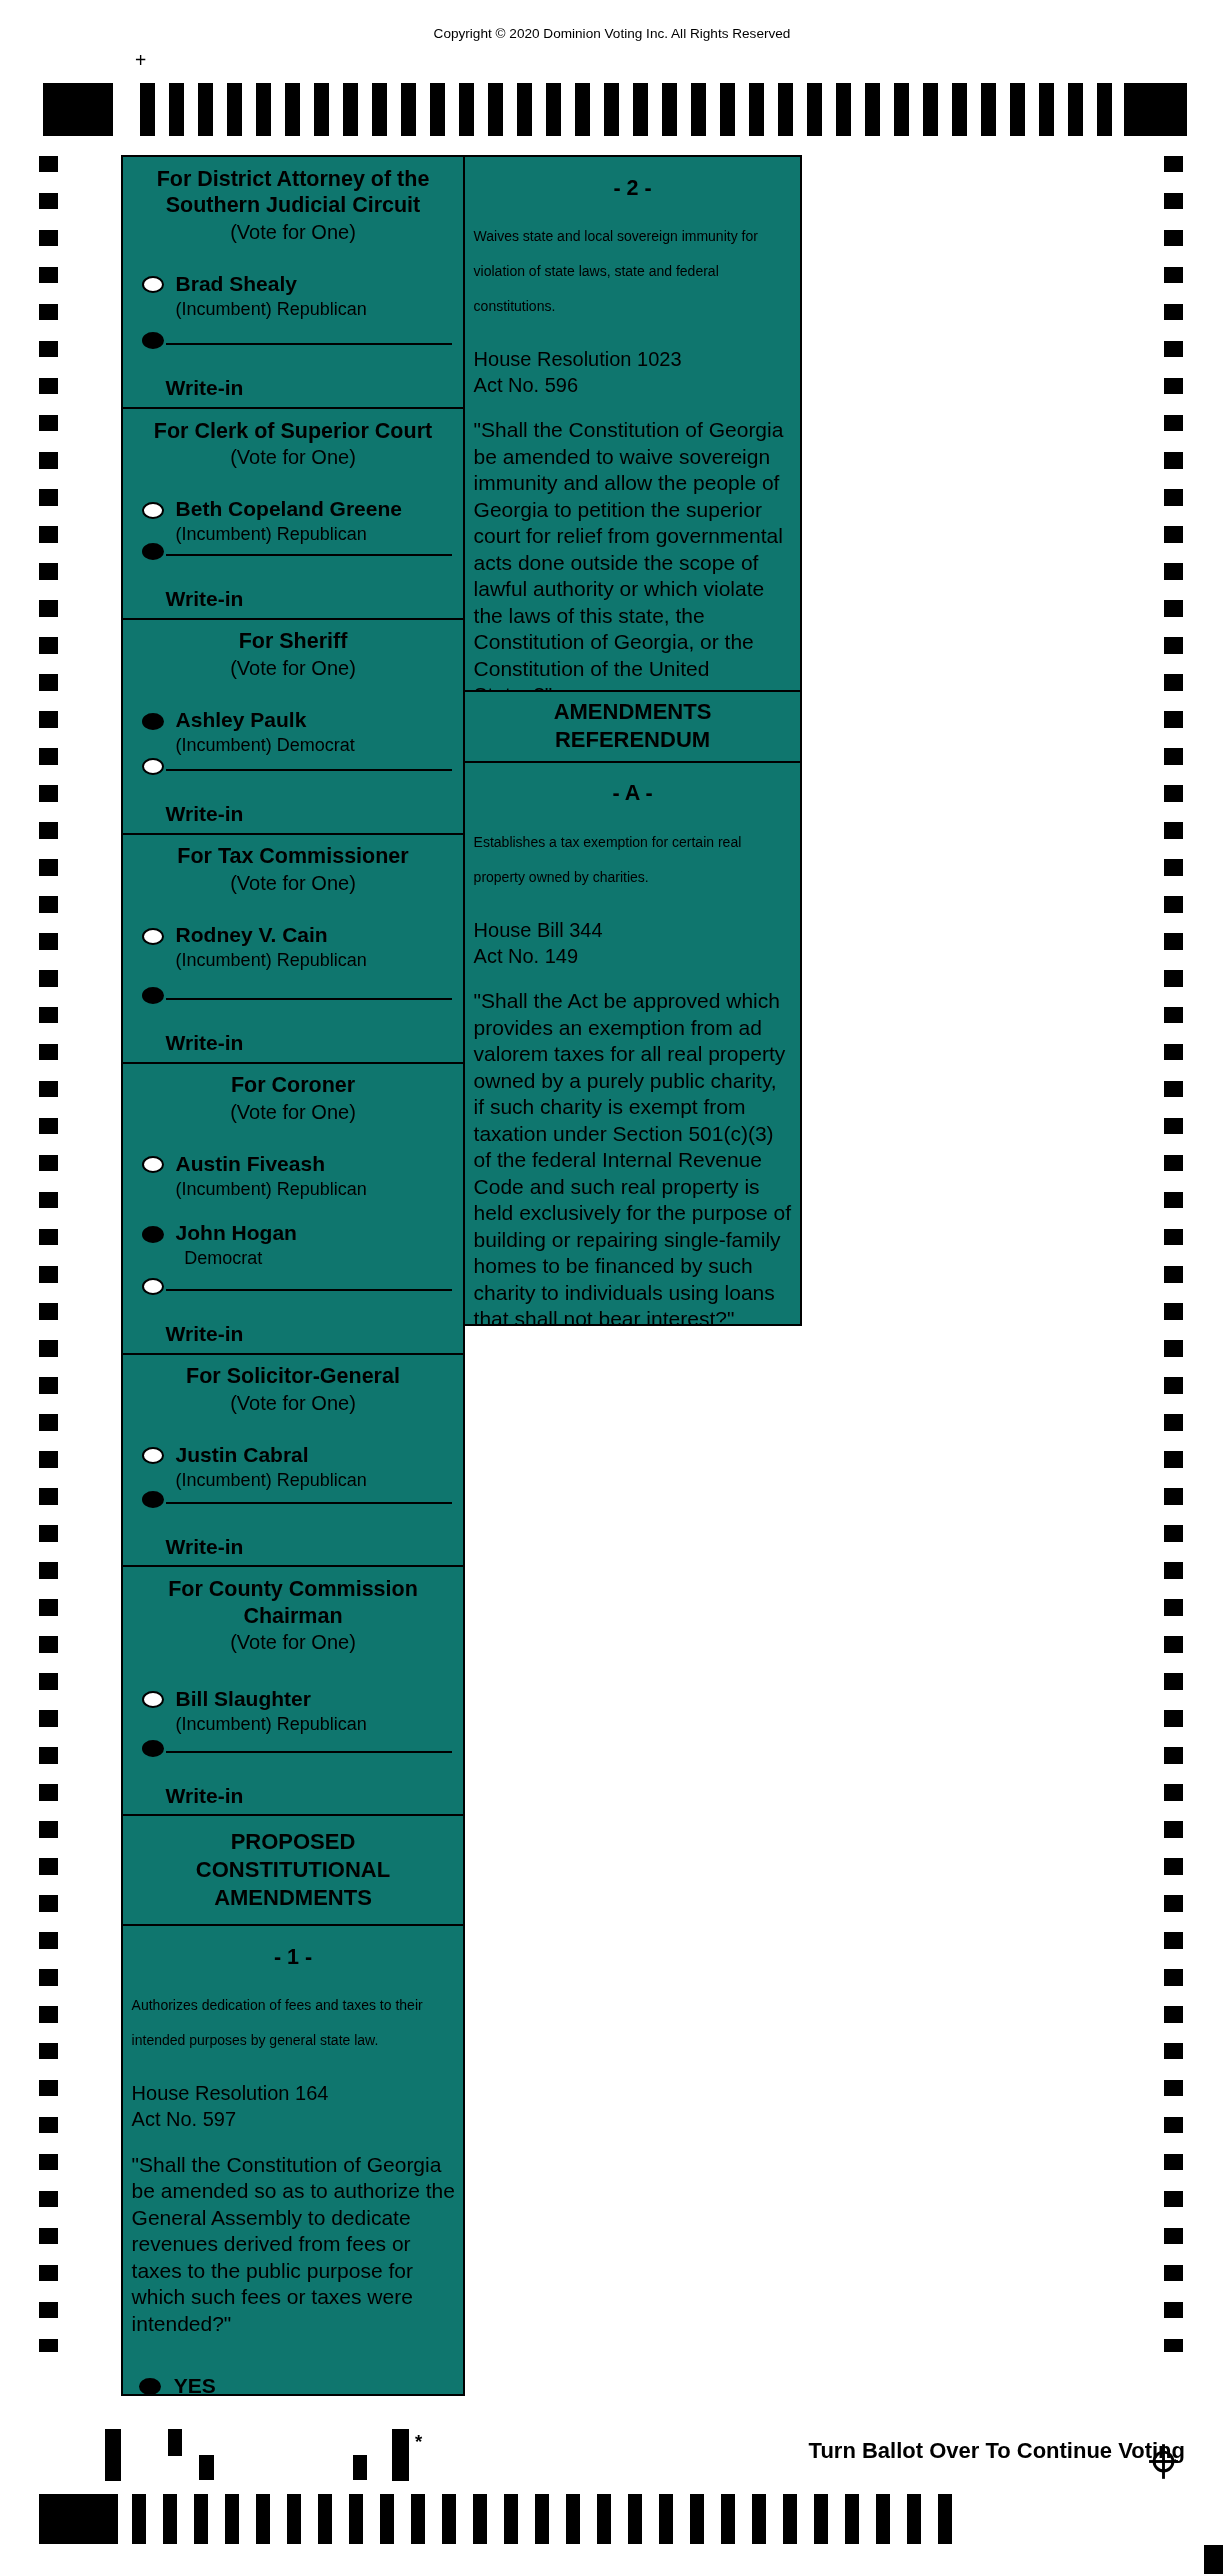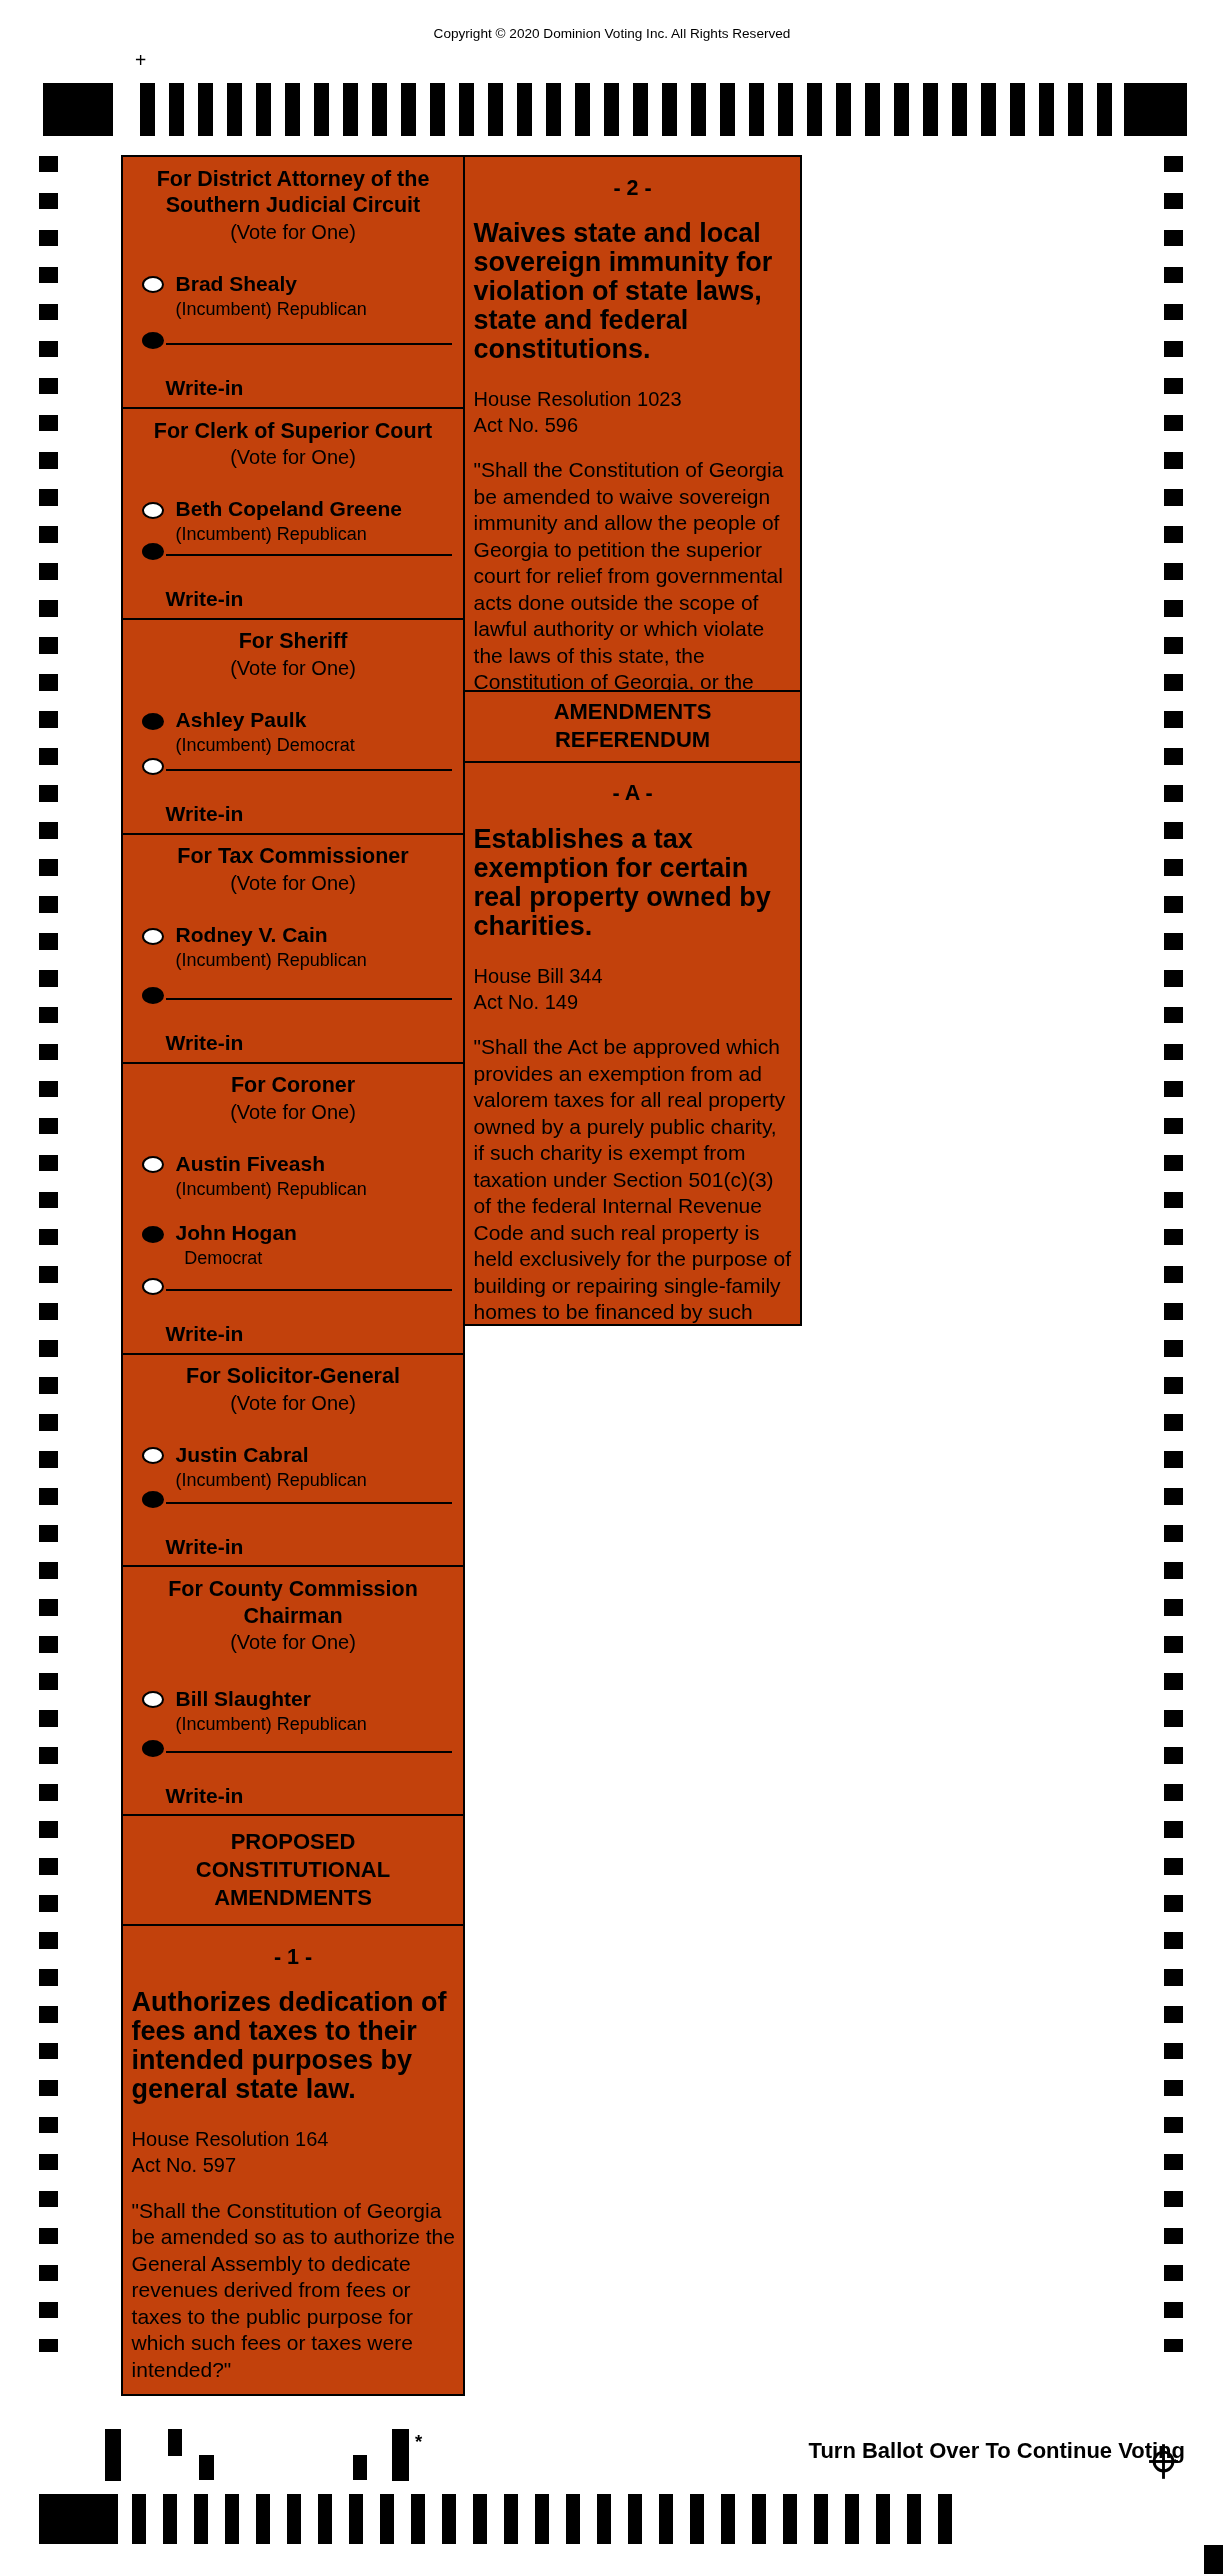--- a/index.html
+++ b/index.html
@@ -33,21 +33,21 @@
   .bb-star{position:absolute;left:415px;top:2431px;font-size:18.6px;font-weight:700;}
 
   .footer-text{position:absolute;top:2438px;left:756px;width:429px;text-align:right;
         font-weight:700;font-size:22px;}
   .crosshair{position:absolute;left:1144px;top:2442px;}
 
   
   .ballot{position:absolute;left:121px;top:155px;}
   .col-left{position:absolute;left:0;top:0;width:344px;}
   .col-right{position:absolute;left:342px;top:0;width:339px;}
-  .box{box-sizing:border-box;border:2.1px solid #000;position:relative;overflow:hidden;background:#c2410c;}
+  .box{box-sizing:border-box;border:2.1px solid #000;position:relative;overflow:hidden;background:#0f766e;}
   .box + .box{margin-top:-2.1px;}
 
   
   .c-title{font-weight:700;font-size:21.5px;line-height:26.5px;text-align:center;margin:8.6px 7.2px 0;}
   .c-sub{font-size:20px;line-height:25px;text-align:center;margin-top:1.4px;}
   .oval{flex:0 0 auto;display:inline-block;width:22px;height:17px;border:2.1px solid #000;
         border-radius:50%;background:#fff;box-sizing:border-box;}
   .oval.filled{background:#000;}
   .cand{display:flex;align-items:flex-start;margin:27px 0 0 18.6px;}
   .cand .oval{margin-top:4.3px;}
@@ -58,21 +58,21 @@
   .writein{position:absolute;left:18.6px;right:11.5px;bottom:5.7px;height:69px;}
   .w-oval{position:absolute;left:0;top:0;}
   .w-rest{position:absolute;left:24px;right:0;bottom:0;}
   .w-line{border-top:2.1px solid #000;}
   .w-label{font-weight:700;font-size:21px;line-height:26px;padding-top:2.1px;margin-top:28px;}
 
   .hdr-box{display:flex;align-items:center;justify-content:center;}
   .hdr-text{font-weight:700;font-size:22px;line-height:28px;text-align:center;width:215px;}
 
   .m-num{font-weight:700;font-size:21.5px;text-align:center;margin-top:18.6px;}
-  .m-summary{font-weight:700;font-size:27px;line-height:29px;margin:18.6px 8.6px 0;}
+  .m-summary{font-weight:400;font-size:14px;line-height:35px;margin:18.6px 8.6px 0;}
   .m-bill{font-size:20px;line-height:26.5px;margin:21.5px 8.6px 0;}
   .m-question{font-size:21px;line-height:26.5px;margin:18.6px 7.2px 0 8.6px;}
   .yn{display:flex;align-items:center;margin:15.7px 0 0 15.7px;}
   .yn .oval{margin-right:13px;}
   .yn-label{font-weight:700;font-size:21px;}
   .yn-gap{margin-top:37px;}
 </style>
 </head>
 <body>
 

